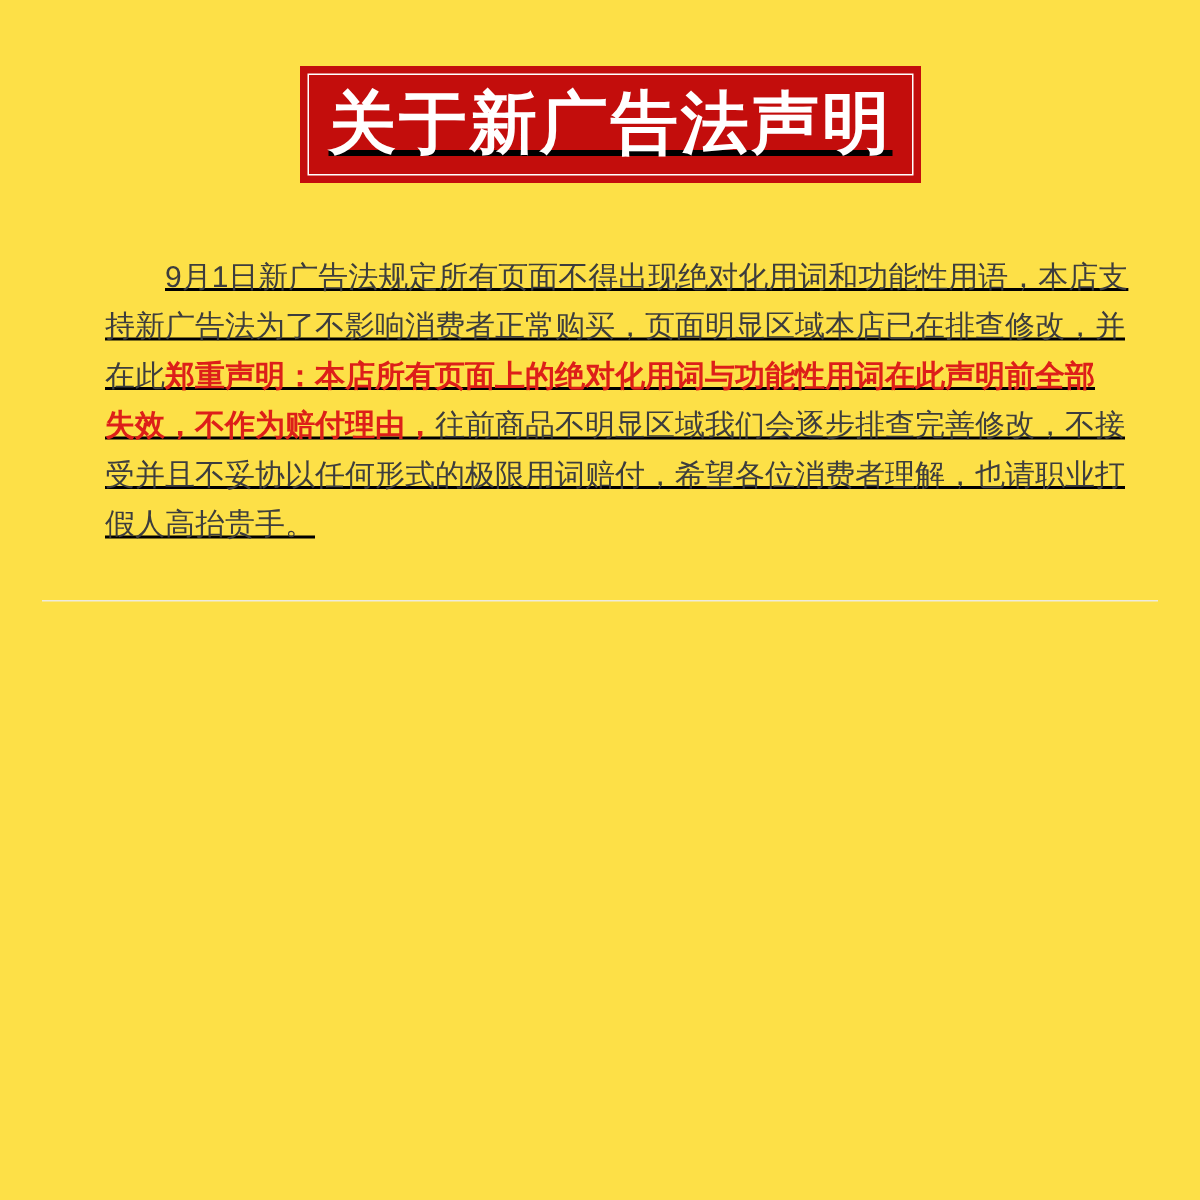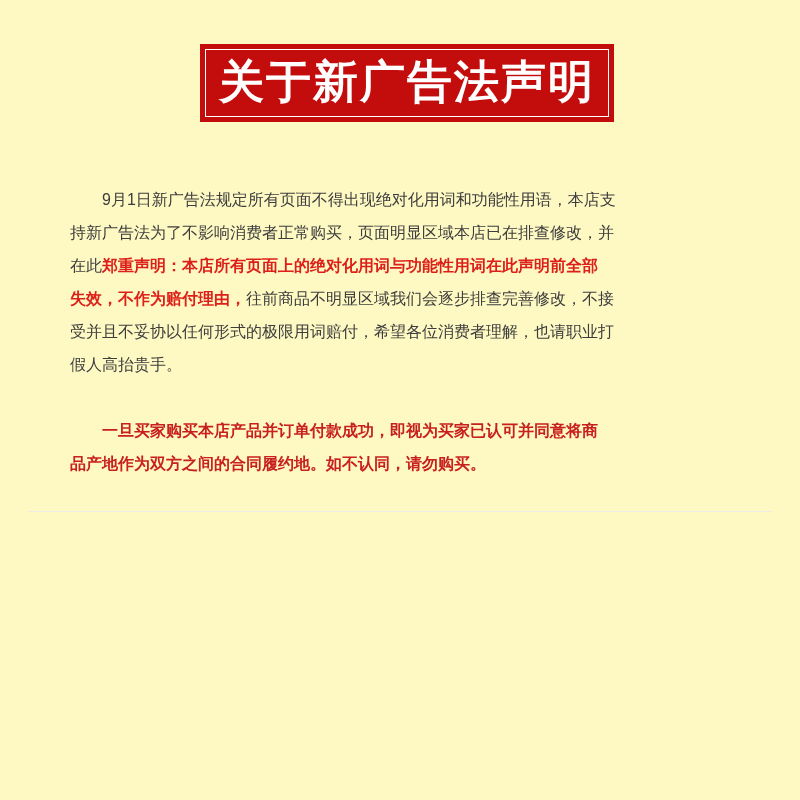--- a/index.html
+++ b/index.html
@@ -5,22 +5,23 @@
   html, body {
     margin: 0;
     padding: 0;
     background: #ffffff;
     font-family: "Liberation Sans", "DejaVu Sans", sans-serif;
   }
   .page {
     position: relative;
     width: 800px;
     height: 800px;
-    background: #fef9c3;
+    background: #fde047;
     overflow: hidden;
+    text-decoration: underline;
   }
   .banner {
     position: relative;
     width: 414px;
     height: 78px;
     margin: 44px auto 0;
     transform: translateX(7px);
     background: var(--banner-bg, #c30d0c);
     display: flex;
     align-items: center;
@@ -35,24 +36,24 @@
   .banner-title {
     color: var(--banner-text, #ffffff);
     font-size: 45px;
     font-weight: bold;
     letter-spacing: 2px;
     line-height: 1;
     padding-bottom: 3px;
     white-space: nowrap;
   }
   .statement {
-    margin: 61px 0 0 70px;
+    margin: 47px 0 0 70px;
     width: 700px;
     color: var(--text-black, #3d3d3d);
-    font-size: 16px;
+    font-size: 20px;
     line-height: 33px;
   }
   .statement p {
     margin: 0;
     text-indent: 2em;
     white-space: pre-line;
   }
   .statement p:nth-of-type(1) { margin-bottom: 33px; }
   .statement p:nth-of-type(2) { margin-bottom: 10px; }
   .red-bold {
@@ -81,19 +82,17 @@
     <div class="banner-title">关于新广告法声明</div>
   </div>
 
   <div class="statement">
       <p><span>9月1日新广告法规定所有页面不得出现绝对化用词和功能性用语，本店支
 持新广告法为了不影响消费者正常购买，页面明显区域本店已在排查修改，并
 在此</span><span class="red-bold">郑重声明：本店所有页面上的绝对化用词与功能性用词在此声明前全部
 失效，不作为赔付理由，</span><span>往前商品不明显区域我们会逐步排查完善修改，不接
 受并且不妥协以任何形式的极限用词赔付，希望各位消费者理解，也请职业打
 假人高抬贵手。</span></p>
-      <p><span class="red-bold-dark">一旦买家购买本店产品并订单付款成功，即视为买家已认可并同意将商
-品产地作为双方之间的合同履约地。如不认同，请勿购买。</span></p>
     </div>
 
   <div class="divider"></div>
 
 </div>
 
 </body></html>

